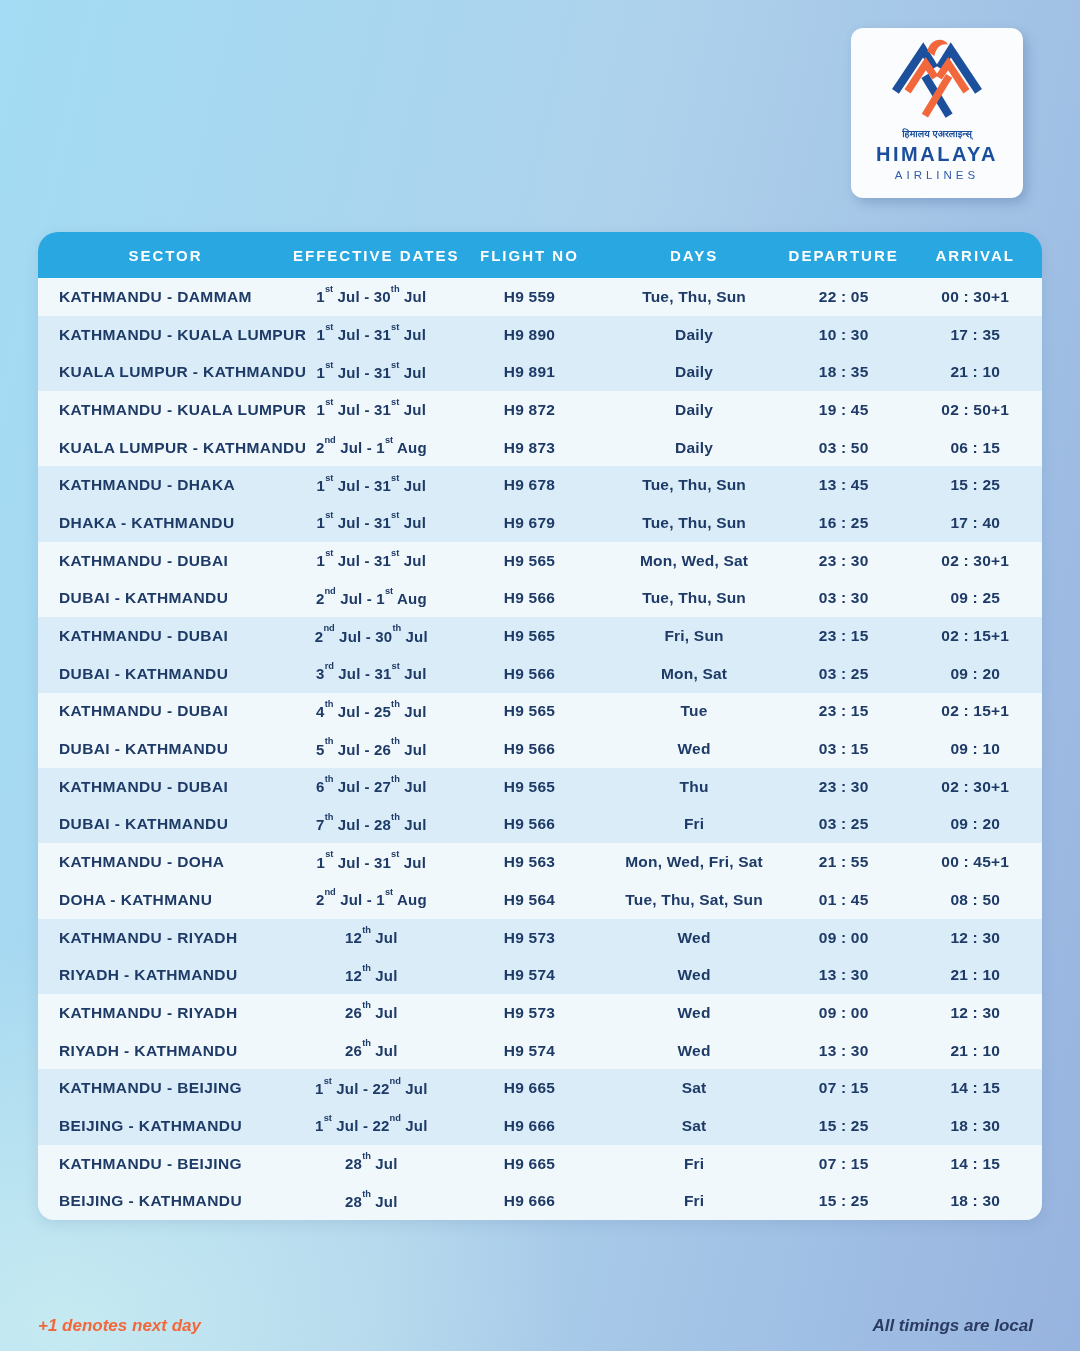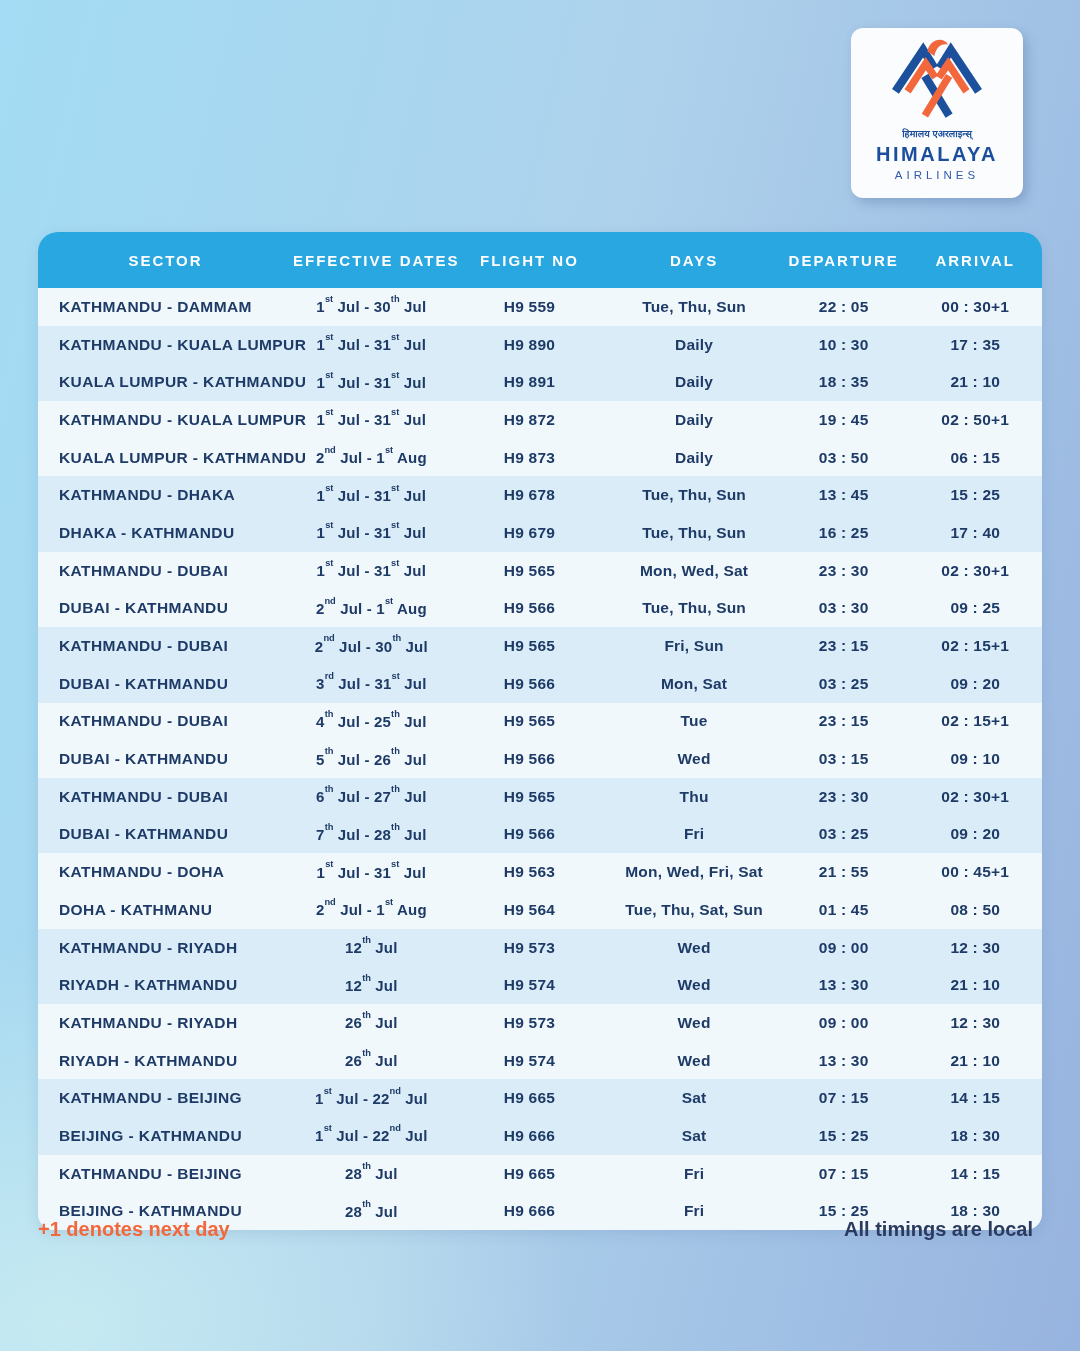--- a/index.html
+++ b/index.html
@@ -28,41 +28,41 @@
   .logo-subname{font-size:11.5px;font-weight:normal;letter-spacing:4px;color:#2f5ba8;margin-top:3px;}
   
   .table-wrap{
     position:absolute;left:38px;top:232px;width:1004px;
     border-radius:20px 20px 16px 16px;overflow:hidden;
     box-shadow:0 4px 14px rgba(70,100,150,.15);
     --cols:25.4% 15.6% 15.9% 16.9% 12.9% 13.3%;
   }
   .thead{
     display:grid;grid-template-columns:var(--cols);align-items:center;
-    height:56px;background:var(--header-bar,#29a7e0);
+    height:46px;background:var(--header-bar,#29a7e0);
   }
   .th{
     color:#ffffff;font-size:15px;font-weight:bold;letter-spacing:2px;
     text-align:center;white-space:nowrap;
   }
   .trow{
     display:grid;grid-template-columns:var(--cols);align-items:center;
     height:37.69px;
   }
   .band-white{background:var(--row-white,#f1f8fc);}
   .band-blue{background:var(--row-blue,#d9ecf8);}
   .td{
     color:var(--cell-text,#1e3a66);font-size:15.5px;font-weight:bold;
     text-align:center;white-space:nowrap;letter-spacing:.2px;
   }
   .td-sector{text-align:left;padding-left:21px;letter-spacing:.4px;font-size:15.5px;}
   .td-dates{font-size:15px;}
   .td sup{font-size:62%;position:relative;top:-.45em;letter-spacing:0;}
   
-  .footnote{position:absolute;top:1218px;font-size:20px;font-weight:bold;}
+  .footnote{position:absolute;top:1316px;font-size:17px;font-style:italic;font-weight:bold;}
   .footnote-left{left:38px;color:var(--footnote-orange,#f2683c);}
   .footnote-right{right:47px;color:var(--footnote-navy,#2b3b60);}
 </style>
 </head>
 <body style="--header-bar: #29a7e0; --row-white: #f1f8fc; --row-blue: #d9ecf8; --title-text: #1b4f9d; --cell-text: #1e3a66; --footnote-orange: #f2683c; --footnote-navy: #2b3b60; --logo-blue: #1c4f9c; --logo-orange: #f2683c;">
 
 <div class="title-block">
 </div>
 
 <div class="logo-card">

